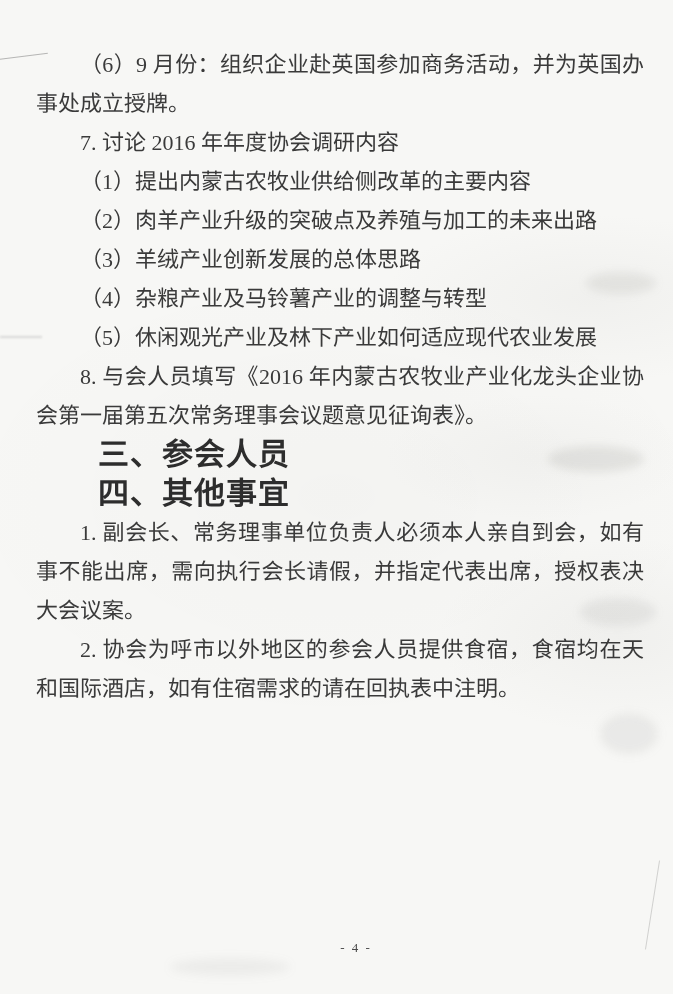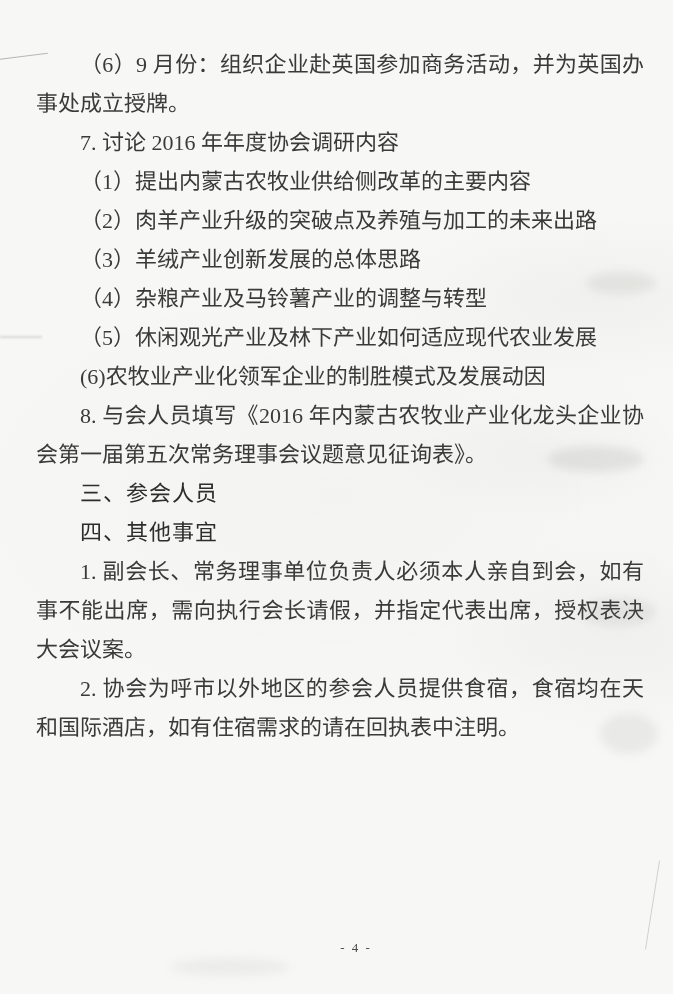--- a/index.html
+++ b/index.html
@@ -29,23 +29,23 @@
     text-align: justify;
   }
   .content p {
     margin: 0;
     padding: 0;
     text-indent: 2em;
     word-break: break-all;
   }
   .content p.heading {
     font-family: "Liberation Sans", "DejaVu Sans", sans-serif;
-    font-weight: 400;
+    font-weight: 700;
     color: #2d2d2d;
-    font-size: 22px;
+    font-size: 31px;
     letter-spacing: 1px;
   }
   .page-number {
     position: absolute;
     left: 320px; top: 940px;
     width: 72px;
     text-align: center;
     font-size: 13px;
     letter-spacing: 2px;
     color: #4a4a4a;
@@ -85,21 +85,20 @@
 <div class="page">
 
   <div class="content">
     <p>（6）9 月份：组织企业赴英国参加商务活动，并为英国办事处成立授牌。</p>
     <p>7. 讨论 2016 年年度协会调研内容</p>
     <p>（1）提出内蒙古农牧业供给侧改革的主要内容</p>
     <p>（2）肉羊产业升级的突破点及养殖与加工的未来出路</p>
     <p>（3）羊绒产业创新发展的总体思路</p>
     <p>（4）杂粮产业及马铃薯产业的调整与转型</p>
     <p>（5）休闲观光产业及林下产业如何适应现代农业发展</p>
-    <p>(6)农牧业产业化领军企业的制胜模式及发展动因</p>
     <p>8. 与会人员填写《2016 年内蒙古农牧业产业化龙头企业协会第一届第五次常务理事会议题意见征询表》。</p>
     <p class="heading">三、参会人员</p>
     <p class="heading">四、其他事宜</p>
     <p>1. 副会长、常务理事单位负责人必须本人亲自到会，如有事不能出席，需向执行会长请假，并指定代表出席，授权表决大会议案。</p>
     <p>2. 协会为呼市以外地区的参会人员提供食宿，食宿均在天和国际酒店，如有住宿需求的请在回执表中注明。</p>
   </div>
 
   <div class="page-number">- 4 -</div>
 
   <div class="artifact a-hairline-tl"></div>

